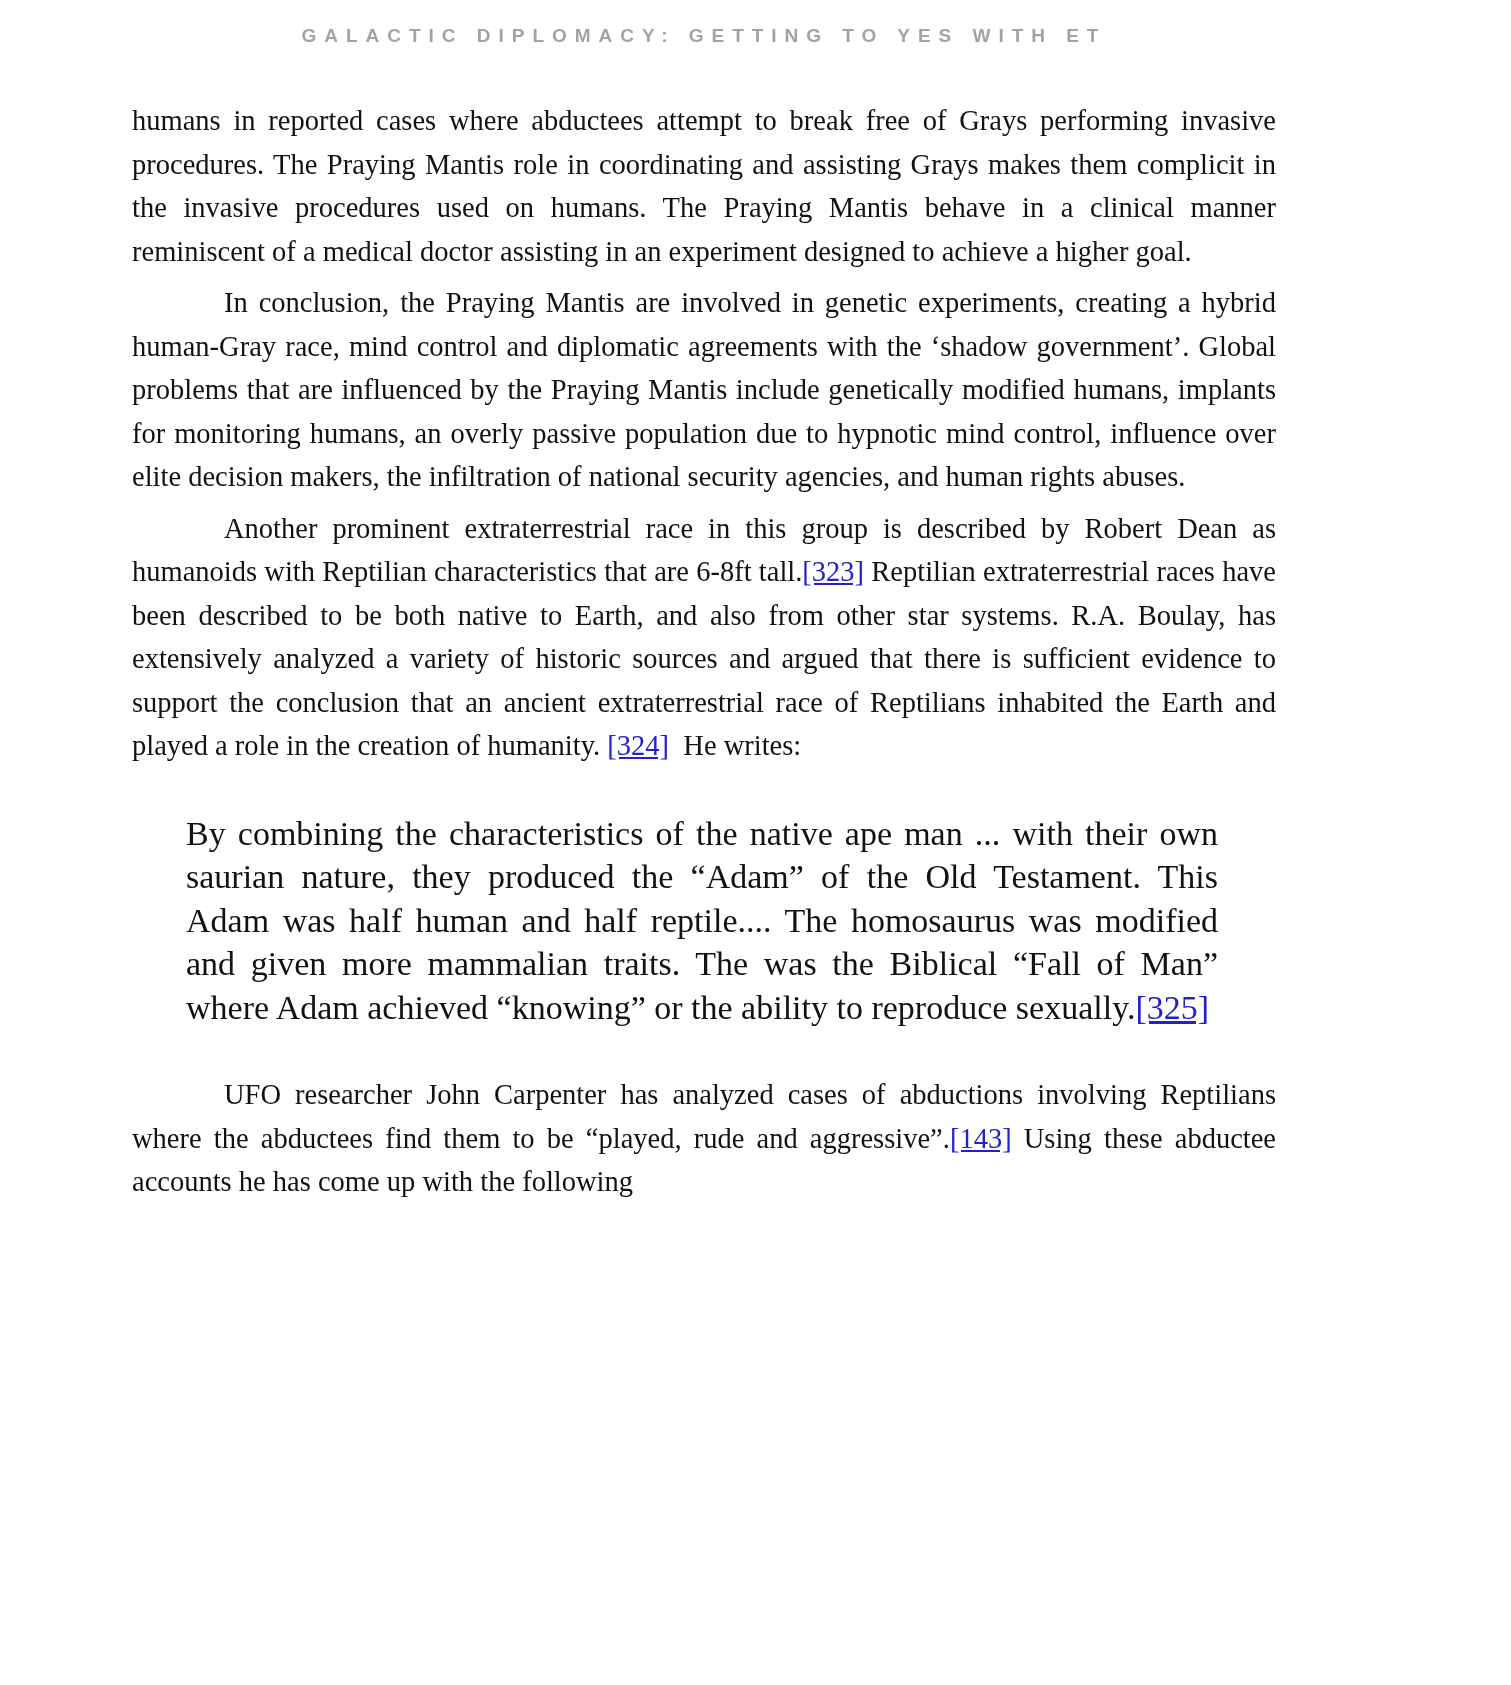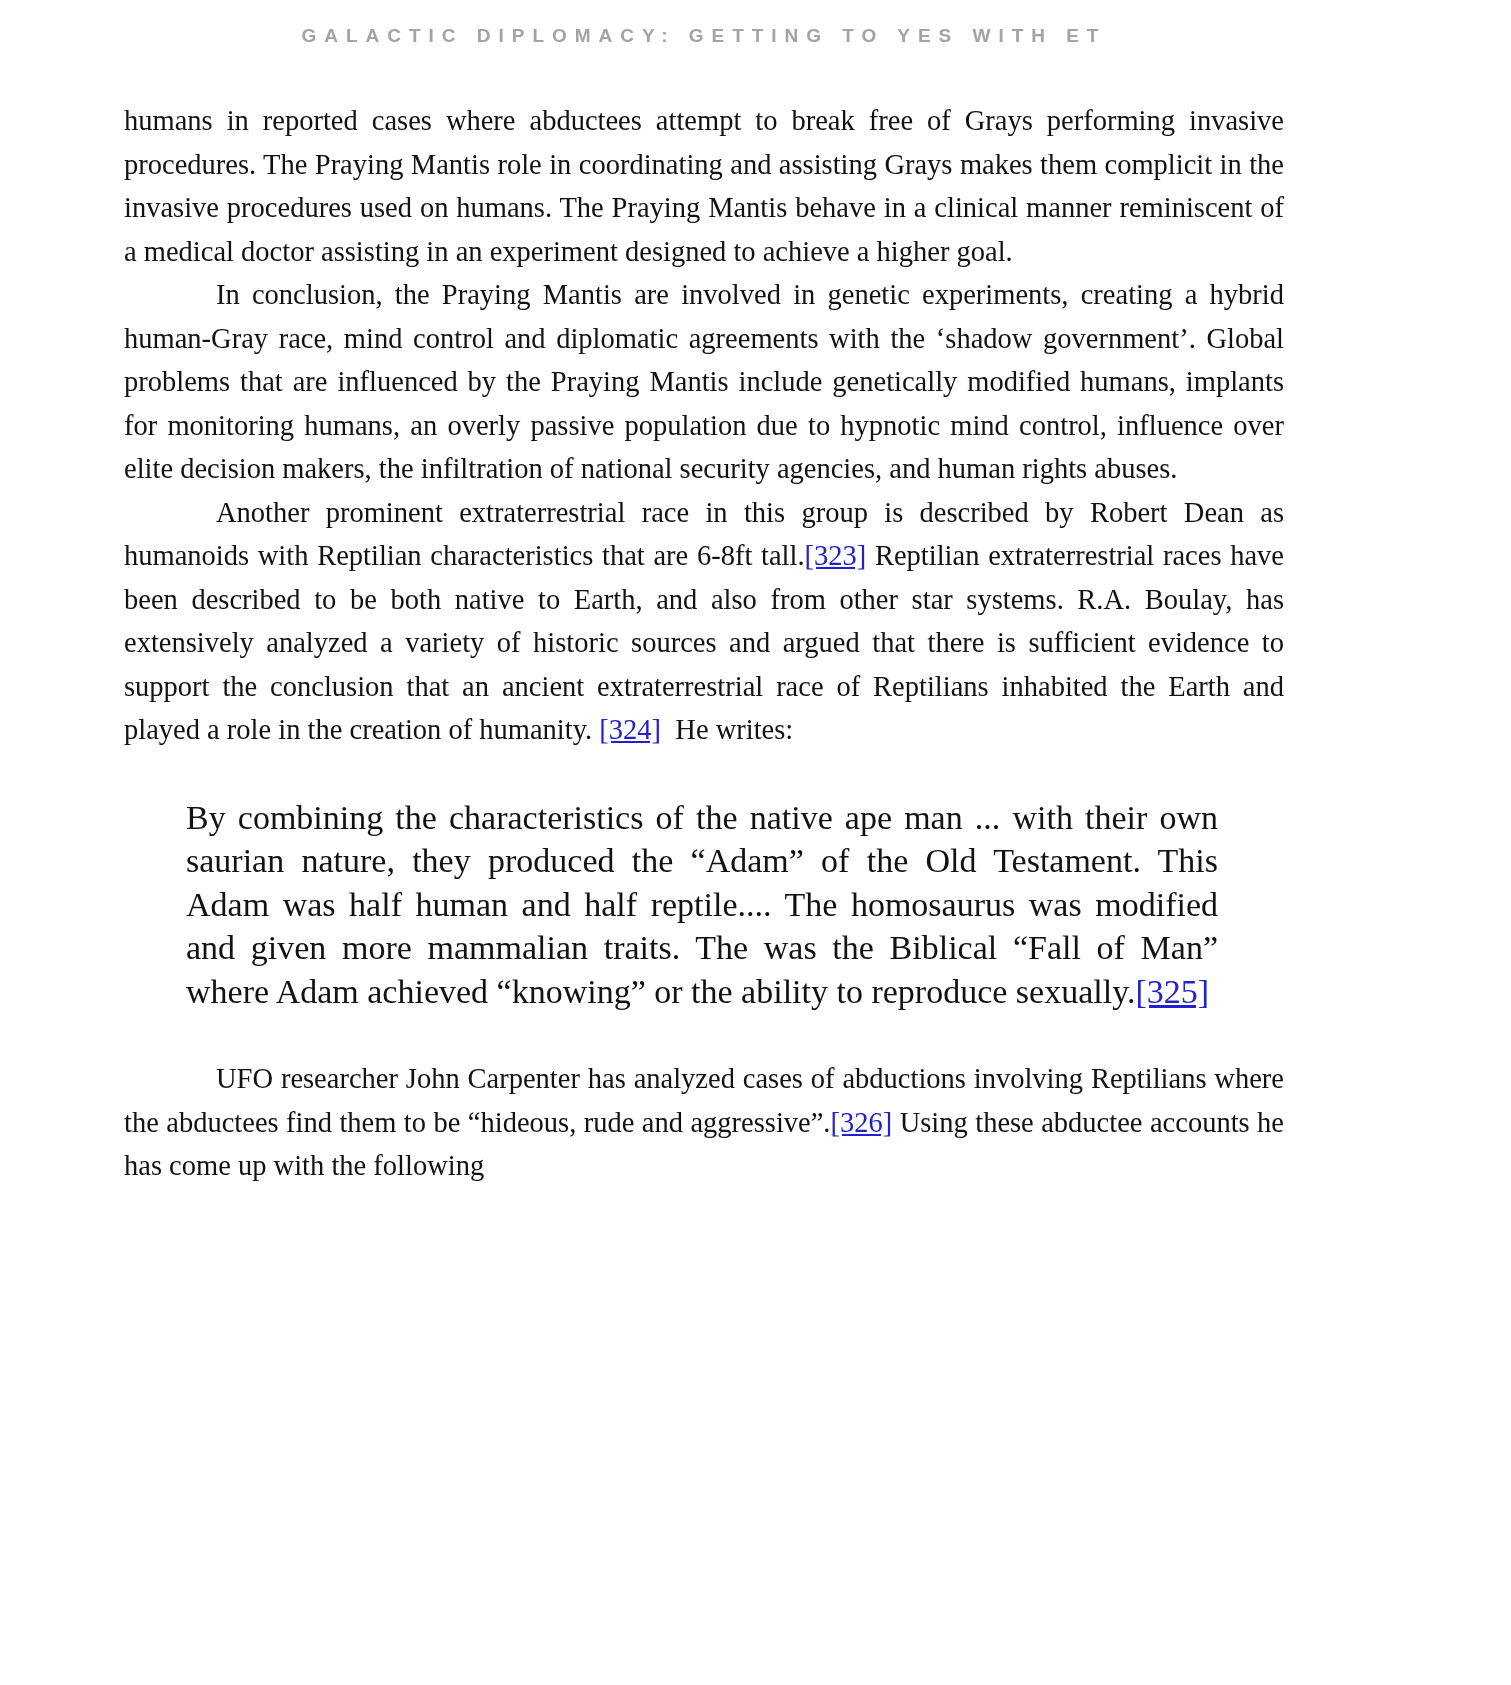--- a/index.html
+++ b/index.html
@@ -26,21 +26,21 @@
     letter-spacing: 0.42em;
     color: #a3a3a3;
     text-align: center;
     margin-bottom: 52px;
     white-space: nowrap;
   }
   p.body-para {
     font-size: 28.5px;
     line-height: 43.5px;
     text-align: justify;
-    margin: 0;
+    margin: 8px;
     text-indent: 92px;
   }
   p.body-para.no-indent {
     text-indent: 0;
   }
   h1.section-heading {
     font-family: "DejaVu Serif", "Liberation Serif", serif;
     font-size: 45px;
     font-weight: bold;
     color: #000000;
@@ -71,16 +71,16 @@
 
     <p class="body-para no-indent"><span>humans in reported cases where abductees attempt to break free of Grays performing invasive procedures. The Praying Mantis role in coordinating and assisting Grays makes them complicit in the invasive procedures used on humans. The Praying Mantis behave in a clinical manner reminiscent of a medical doctor assisting in an experiment designed to achieve a higher goal.</span></p>
 
     <p class="body-para"><span>In conclusion, the Praying Mantis are involved in genetic experiments, creating a hybrid human-Gray race, mind control and diplomatic agreements with the ‘shadow government’. Global problems that are influenced by the Praying Mantis include genetically modified humans, implants for monitoring humans, an overly passive population due to hypnotic mind control, influence over elite decision makers, the infiltration of national security agencies, and human rights abuses.</span></p>
 
 
     <p class="body-para"><span>Another prominent extraterrestrial race in this group is described by Robert Dean as humanoids with Reptilian characteristics that are 6-8ft tall.</span><a class="footnote-link" href="#">[323]</a><span> Reptilian extraterrestrial races have been described to be both native to Earth, and also from other star systems. R.A. Boulay, has extensively analyzed a variety of historic sources and argued that there is sufficient evidence to support the conclusion that an ancient extraterrestrial race of Reptilians inhabited the Earth and played a role in the creation of humanity. </span><a class="footnote-link" href="#">[324]</a><span>&nbsp; He writes:</span></p>
 
     <blockquote class="block-quote"><span>By combining the characteristics of the native ape man ... with their own saurian nature, they produced the “Adam” of the Old Testament. This Adam was half human and half reptile.... The homosaurus was modified and given more mammalian traits. The was the Biblical “Fall of Man” where Adam achieved “knowing” or the ability to reproduce sexually.</span><a class="footnote-link" href="#">[325]</a></blockquote>
 
-    <p class="body-para"><span>UFO researcher John Carpenter has analyzed cases of abductions involving Reptilians where the abductees find them to be “hideous, rude and aggressive”.</span><a class="footnote-link" href="#">[326]</a><span> Using these abductee accounts he has come up with the following</span></p>
+    <p class="body-para"><span>UFO researcher John Carpenter has analyzed cases of abductions involving Reptilians where the abductees find them to be “played, rude and aggressive”.</span><a class="footnote-link" href="#">[143]</a><span> Using these abductee accounts he has come up with the following</span></p>
 
   </main>
 </div>
 
 </body></html>

